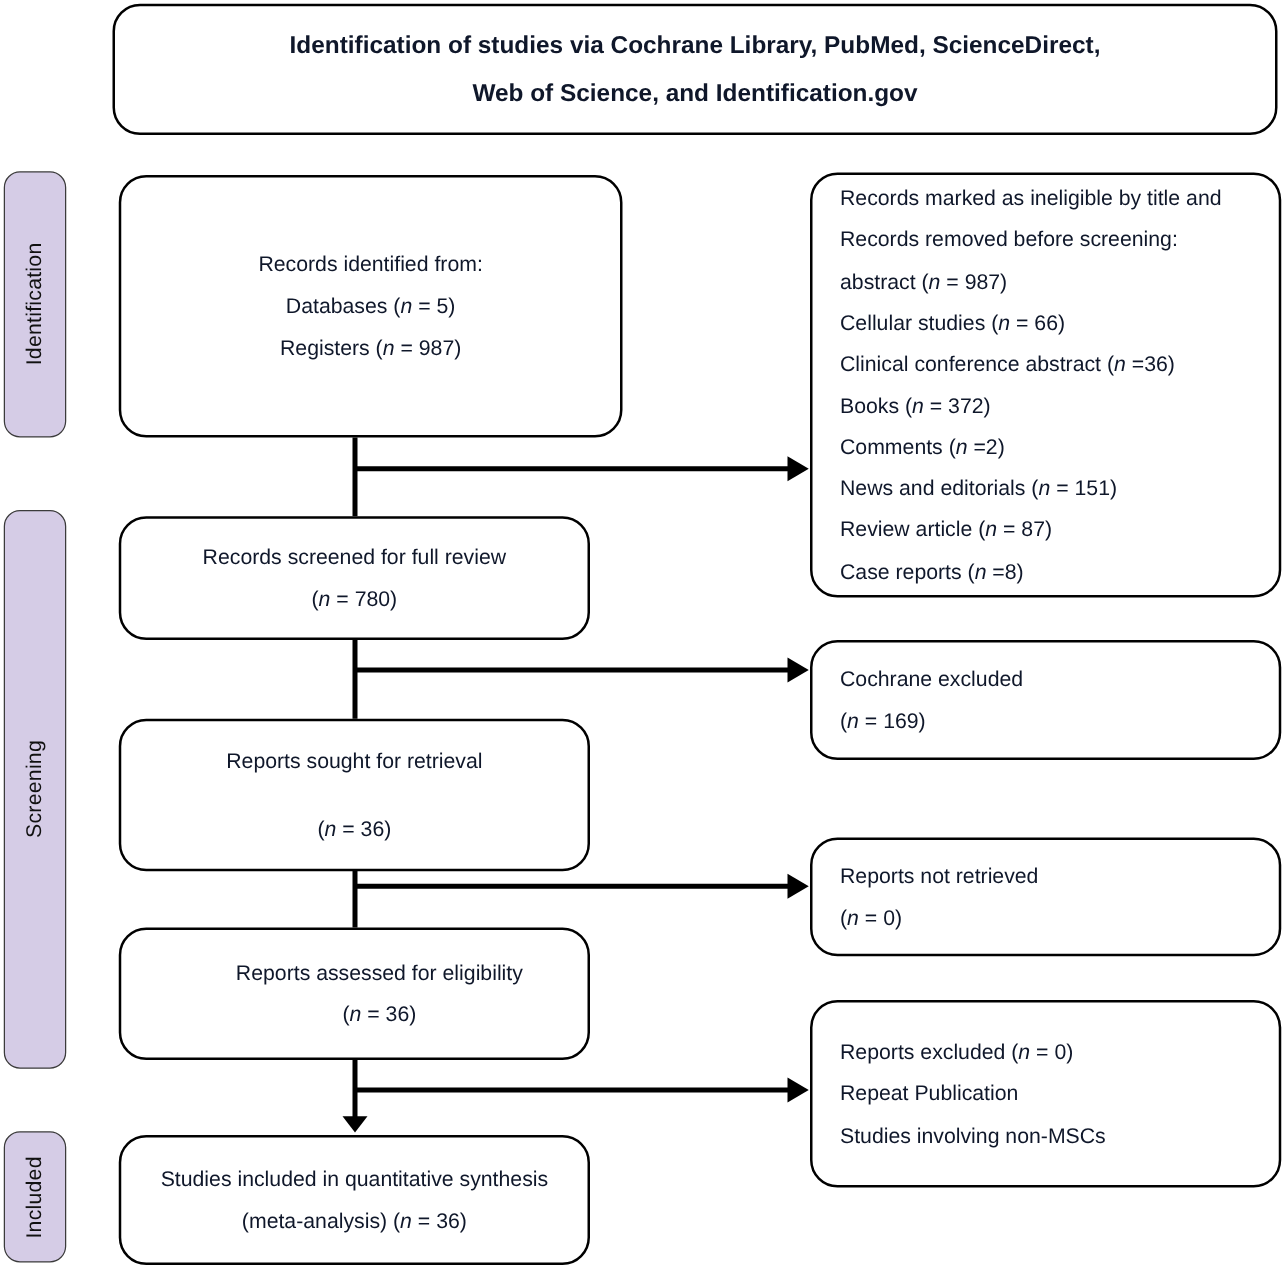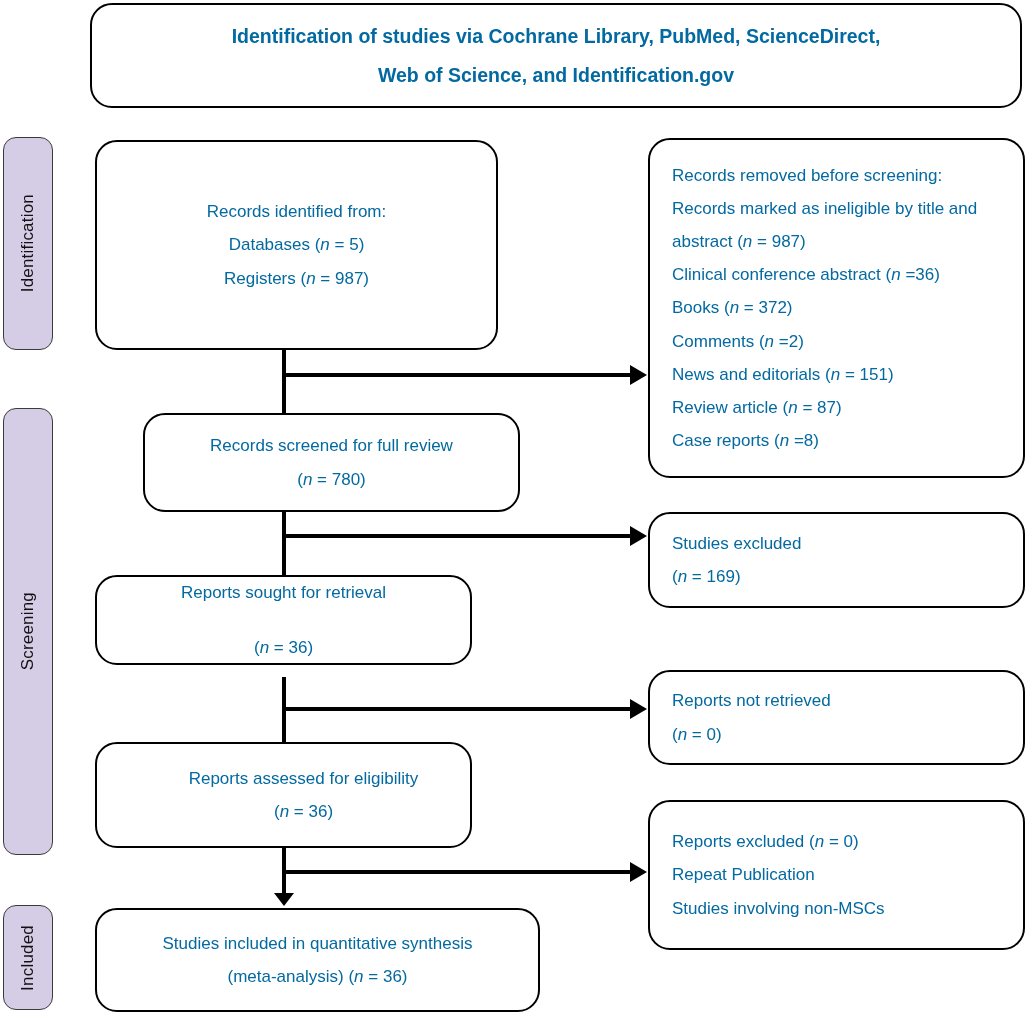--- a/index.html
+++ b/index.html
@@ -23,21 +23,21 @@
     border-radius: 22px;
     display: flex;
     flex-direction: column;
     justify-content: center;
   }
   .box.center { align-items: center; text-align: center; }
   .box.left   { align-items: flex-start; text-align: left; }
   .line {
     font-size: 17px;
     line-height: 1.95;
-    color: #0369a1;
+    color: #0f172a;
     white-space: nowrap;
   }
   .head-line { font-size: 19.5px; font-weight: bold; line-height: 2.0; }
   .box.left .line { padding-left: 22px; }
   .line.indent { padding-left: 42px; }
   .nit { font-style: italic; }
   .stage {
     position: absolute;
     box-sizing: border-box;
     background: #d5cce6;
@@ -109,54 +109,55 @@
   <div class="arrow-d" style="left:274px; top:893px;"></div>
   <div class="conn hline" style="left:284px; top:870px; width:348px; height:4px;"></div>
   <div class="arrow-r" style="left:630px; top:862px;"></div>
 
   <div class="box center" style="left:95px; top:140px; width:403px; height:210px;">
     <div class="line">Records identified from:</div>
     <div class="line">Databases (<span class="nit">n</span> = 5)</div>
     <div class="line">Registers (<span class="nit">n</span> = 987)</div>
   </div>
 
-  <div class="box center" style="left:95px; top:413px; width:377px; height:99px;margin-left:48px;">
+  <div class="box center" style="left:95px; top:413px; width:377px; height:99px;">
     <div class="line">Records screened for full review</div>
     <div class="line">(<span class="nit">n</span> = 780)</div>
   </div>
 
-  <div class="box center" style="left:95px; top:575px; width:377px; height:90px;gap:22px;">
+  <div class="box center" style="left:95px; top:575px; width:377px; height:122px;gap:22px;">
     <div class="line">Reports sought for retrieval</div>
     <div class="line">(<span class="nit">n</span> = 36)</div>
   </div>
 
   <div class="box center" style="left:95px; top:742px; width:377px; height:106px;padding-left:40px;">
     <div class="line">Reports assessed for eligibility</div>
     <div class="line">(<span class="nit">n</span> = 36)</div>
   </div>
 
-  <div class="box center" style="left:95px; top:908px; width:445px; height:104px;text-align:center;">
+  <div class="box center" style="left:95px; top:908px; width:377px; height:104px;text-align:center;">
     <div class="line">Studies included in quantitative synthesis</div>
     <div class="line">(meta-analysis) (<span class="nit">n</span> = 36)</div>
   </div>
 
   <div class="box left" style="left:648px; top:138px; width:377px; height:340px;">
+    <div class="line indent">Records marked as ineligible by title and</div>
     <div class="line">Records removed before screening:</div>
-    <div class="line indent">Records marked as ineligible by title and</div>
     <div class="line indent">abstract (<span class="nit">n</span> = 987)</div>
+    <div class="line indent">Cellular studies (<span class="nit">n</span> = 66)</div>
     <div class="line indent">Clinical conference abstract (<span class="nit">n</span> =36)</div>
     <div class="line indent">Books (<span class="nit">n</span> = 372)</div>
     <div class="line indent">Comments (<span class="nit">n</span> =2)</div>
     <div class="line indent">News and editorials (<span class="nit">n</span> = 151)</div>
     <div class="line indent">Review article (<span class="nit">n</span> = 87)</div>
     <div class="line indent">Case reports (<span class="nit">n</span> =8)</div>
   </div>
 
   <div class="box left" style="left:648px; top:512px; width:377px; height:96px;">
-    <div class="line">Studies excluded</div>
+    <div class="line">Cochrane excluded</div>
     <div class="line">(<span class="nit">n</span> = 169)</div>
   </div>
 
   <div class="box left" style="left:648px; top:670px; width:377px; height:95px;">
     <div class="line">Reports not retrieved</div>
     <div class="line">(<span class="nit">n</span> = 0)</div>
   </div>
 
   <div class="box left" style="left:648px; top:800px; width:377px; height:150px;justify-content:center;">
     <div class="line">Reports excluded (<span class="nit">n</span> = 0)</div>

